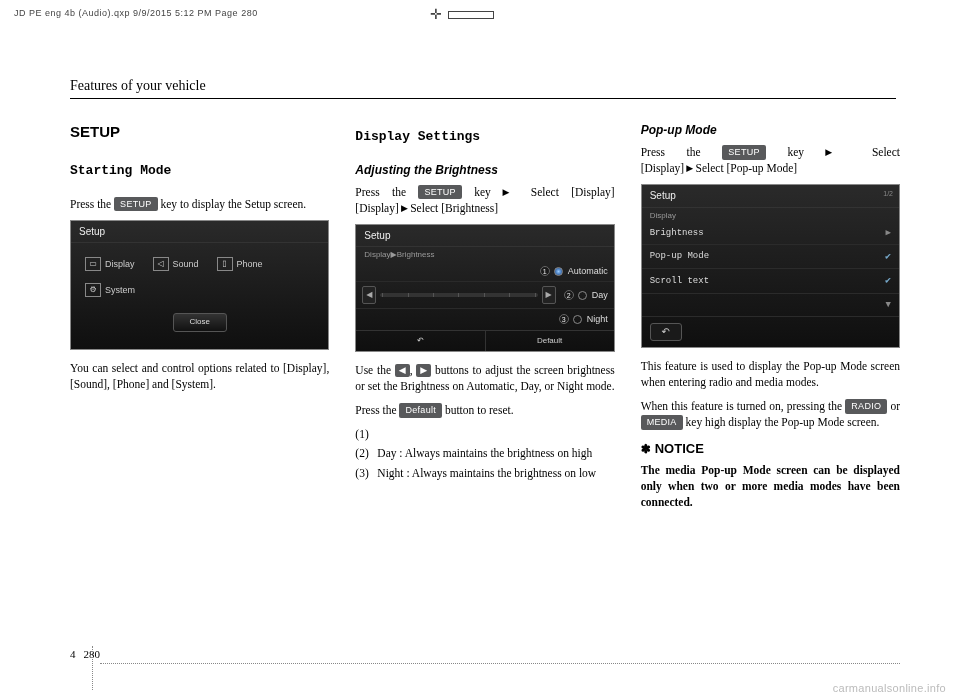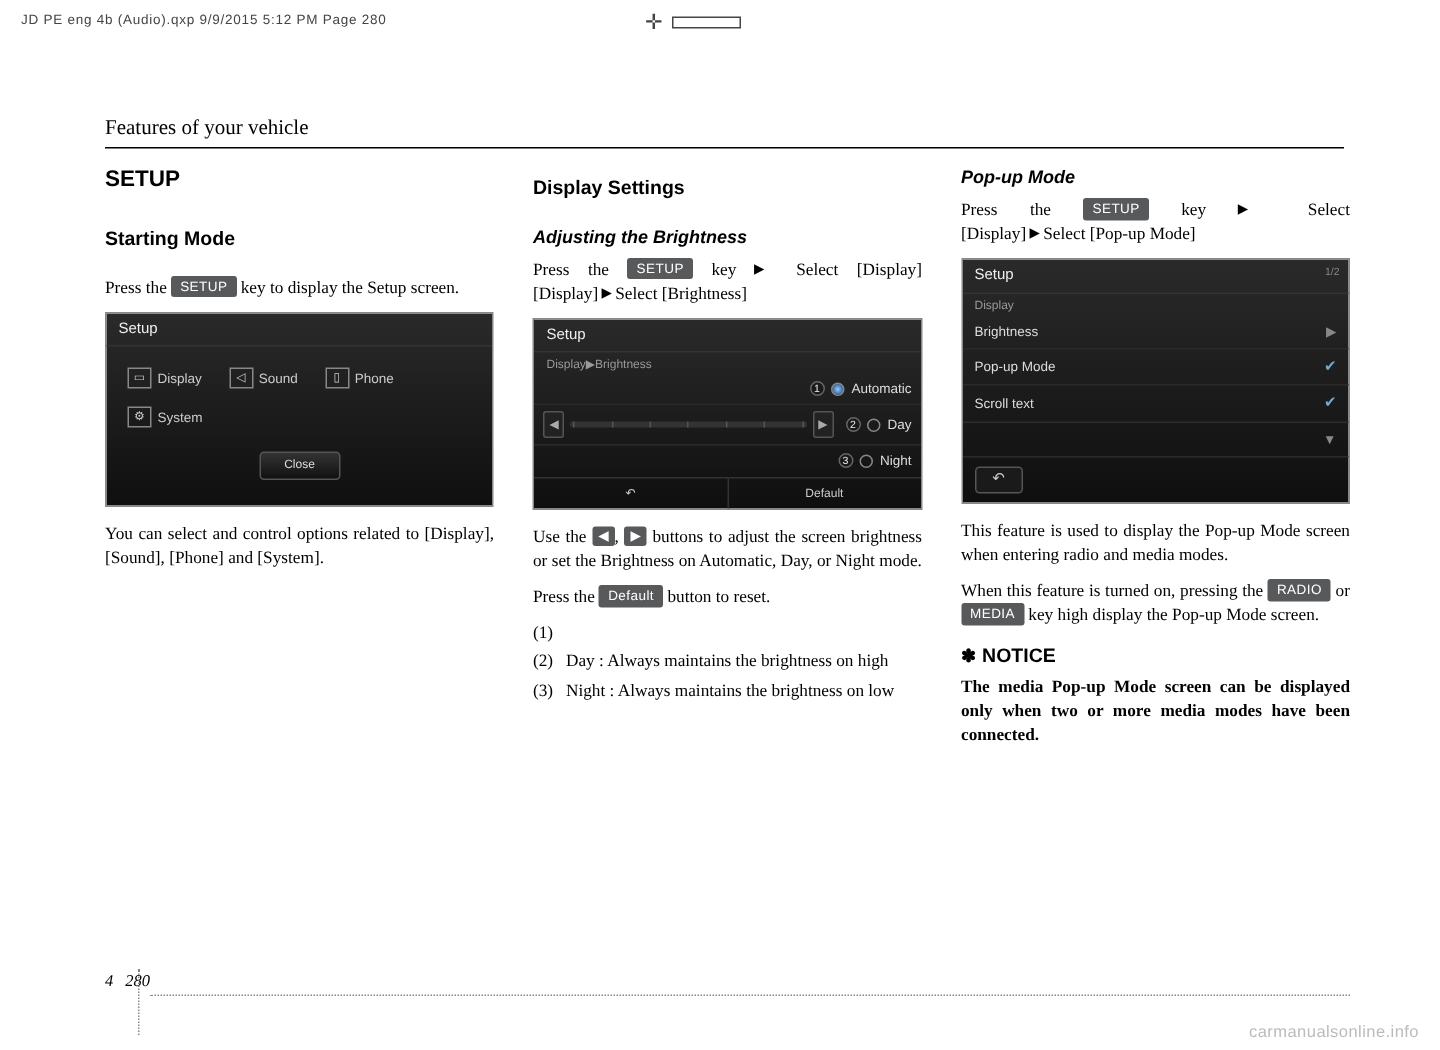--- a/index.html
+++ b/index.html
@@ -43,32 +43,32 @@
       position: absolute;
       top: 78px;
       left: 70px;
       right: 64px;
       border-bottom: 1.5px solid #000;
       padding-bottom: 4px;
       font-size: 14px;
     }
     .content {
       position: absolute;
-      top: 110px;
+      top: 122px;
       left: 70px;
       right: 60px;
       display: flex;
       gap: 26px;
     }
     .col {
       flex: 1;
       line-height: 1.35;
     }
     .h1 { font-family: Arial, sans-serif; font-weight: bold; font-size: 15px; margin-bottom: 20px; }
-    .h2 { font-family: Liberation Sans, sans-serif; font-weight: bold; font-size: 13px; margin-bottom: 16px; margin-top: 6px; }
+    .h2 { font-family: Liberation Mono, monospace; font-weight: bold; font-size: 13px; margin-bottom: 16px; margin-top: 6px; }
     .h3i { font-family: Arial, sans-serif; font-weight: bold; font-style: italic; font-size: 12px; margin-bottom: 6px; }
     .para { text-align: justify; margin-bottom: 8px; font-size: 11.5px; line-height: 1.4; }
     .spread { text-align: justify; text-align-last: justify; }
     .key {
       display: inline-block;
       background: #58595b;
       color: #fff;
       font-family: Arial, sans-serif;
       font-size: 9px;
       padding: 1px 6px;
@@ -143,39 +143,39 @@
     }
     .radio-dot.on { background: radial-gradient(circle,#9cf 0%,#36a 70%); }
     .slider-row { display: flex; align-items: center; gap: 4px; padding: 6px; }
     .slider-btn { width: 14px; height: 18px; background: #222; border: 1px solid #555; color: #aaa; display:flex; align-items:center; justify-content:center; font-size:8px; border-radius:2px; }
     .slider-track { flex:1; height:4px; background:#333; border-radius:2px; position:relative; }
     .slider-ticks { position:absolute; inset:0; display:flex; justify-content:space-between; padding:0 2px;}
     .slider-ticks span{ width:1px; height:4px; background:#555; }
     .bottom-row { display:flex; border-top:1px solid #333; }
     .bottom-btn { flex:1; text-align:center; padding:5px 0; color:#ccc; font-size:8px; border-right:1px solid #333; display:flex; align-items:center; justify-content:center; gap:3px;}
     .bottom-btn:last-child{ border-right:none; }
-    .disp-list-row { display:flex; justify-content:space-between; align-items:center; padding:5px 8px; border-bottom:1px solid #2b2b2b; }
+    .disp-list-row { display:flex; justify-content:space-between; align-items:center; padding:5px 8px; border-bottom:1px solid #2b2b2b;font-family:Liberation Mono, monospace; }
     .disp-list-row .chev { color:#888; font-size:9px; }
     .check { color:#7ac; font-size:10px; }
     .page-ind { position:absolute; top:4px; right:6px; font-size:7px; color:#888; }
     .back-only { padding:6px 8px; display:flex; }
     .back-btn { width:32px; height:18px; background:#1a1a1a; border:1px solid #555; border-radius:3px; color:#ccc; display:flex; align-items:center; justify-content:center; font-size:10px;}
     ol.num-list { list-style: none; padding: 0; margin: 4px 0; }
     ol.num-list li { display: flex; text-align: justify; margin-bottom: 4px; font-size: 11.5px; line-height:1.35; }
     ol.num-list li .n { min-width: 22px; }
     .notice-head { font-family: Arial, sans-serif; font-weight: bold; font-size: 13px; margin: 10px 0 4px; }
     .notice-head .burst { font-size: 12px; margin-right: 4px; }
     .notice-body { font-family: Georgia, serif; font-weight: bold; font-size: 11.5px; line-height: 1.4; text-align: justify; }
     .footer {
       position: absolute;
       bottom: 40px;
       left: 70px;
       right: 60px;
     }
-    .pagenum { font-size: 11px; font-style: italic; }
+    .pagenum { font-size: 11px; }
     .pagenum .chap { display:inline-block; margin-right: 8px; }
     .dotline {
       position: absolute;
       bottom: 36px;
       left: 100px;
       right: 60px;
       border-top: 1px dotted #888;
     }
     .vdots {
       position: absolute;

